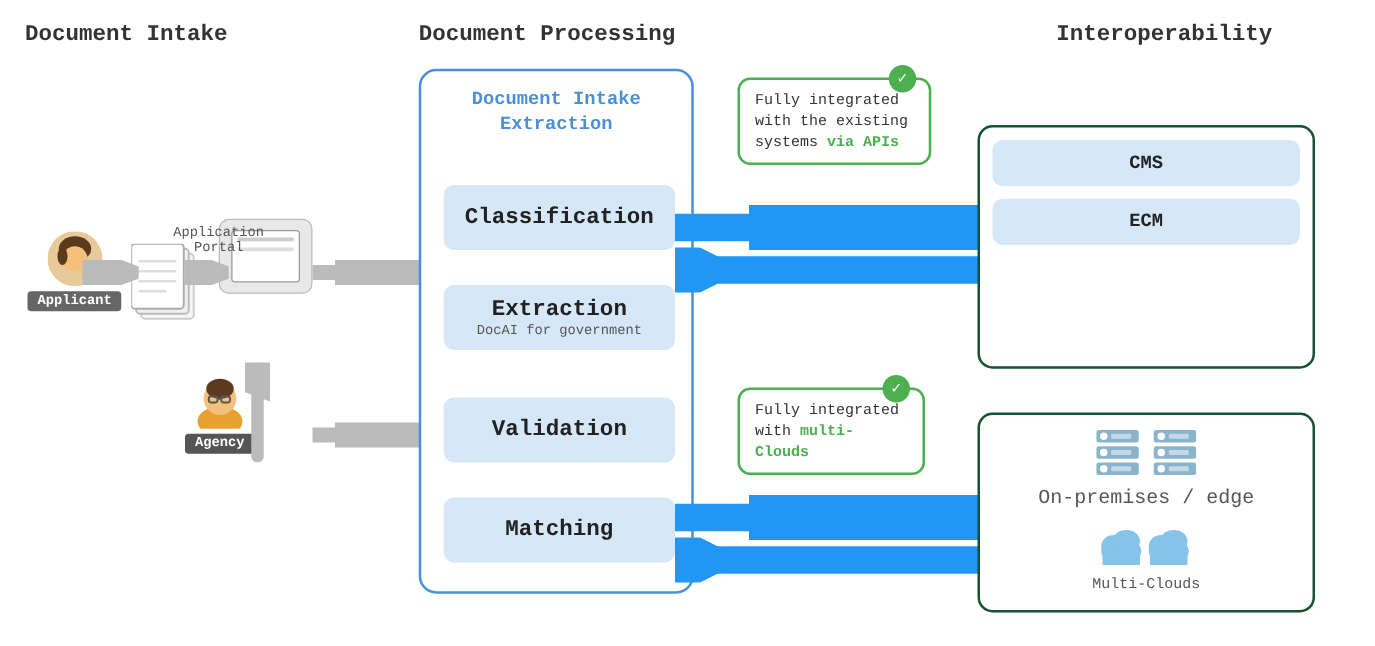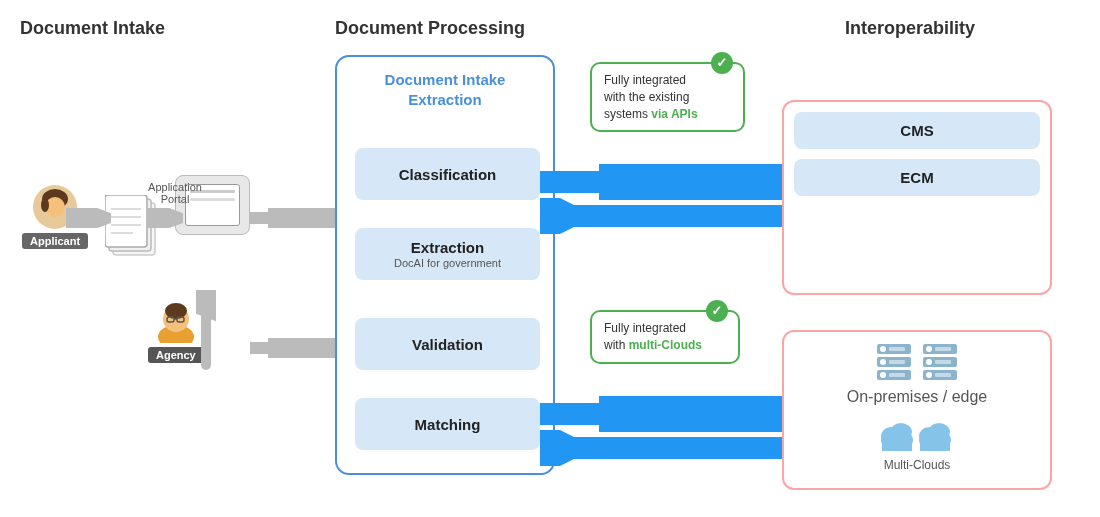--- a/index.html
+++ b/index.html
@@ -9,20 +9,21 @@
       width: 1100px;
       height: 517px;
       overflow: hidden;
       position: relative;
     }
     .diagram {
       width: 1100px;
       height: 391px;
       position: relative;
       padding: 20px 30px;
+      font-family: Liberation Mono, monospace;
     }
     
     .section-header {
       font-size: 18px;
       font-weight: 600;
       color: #333;
       position: absolute;
       top: 18px;
     }
     
@@ -118,21 +119,21 @@
       width: 185px;
       height: 52px;
       background: #d6e8f8;
       border-radius: 8px;
       display: flex;
       flex-direction: column;
       align-items: center;
       justify-content: center;
     }
     .step-box-label {
-      font-size: 15px;
+      font-size: 18px;
       font-weight: 700;
       color: #222;
     }
     .step-box-sublabel {
       font-size: 11px;
       color: #555;
       margin-top: 1px;
     }
     
     .callout {
@@ -160,21 +161,21 @@
       display: flex;
       align-items: center;
       justify-content: center;
       color: #fff;
       font-size: 13px;
       font-weight: 700;
     }
     
     .interop-outer {
       position: absolute;
-      border: 2px solid #fca5a5;
+      border: 2px solid #14532d;
       border-radius: 12px;
       background: #fff;
       left: 782px;
     }
     .interop-inner {
       background: #d6e8f8;
       border-radius: 8px;
       margin: 10px;
       padding: 10px 14px;
       text-align: center;

